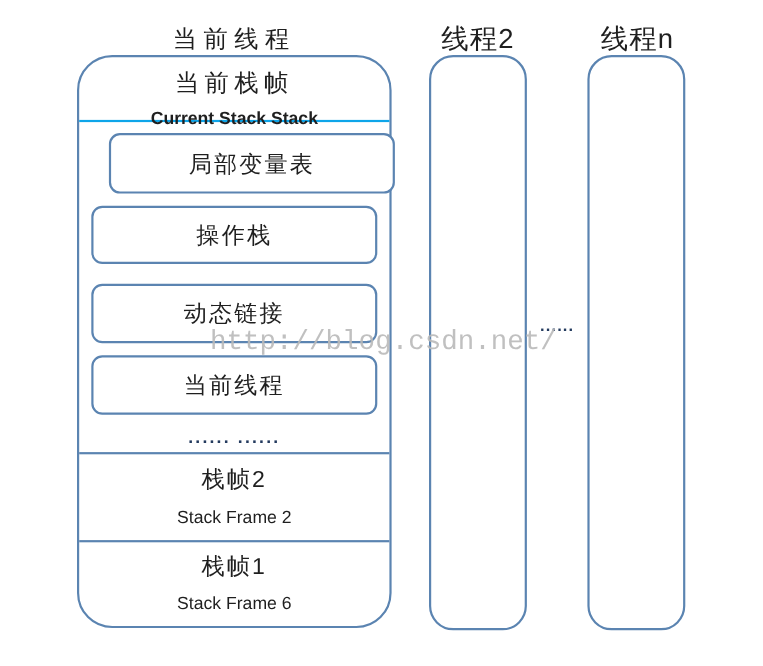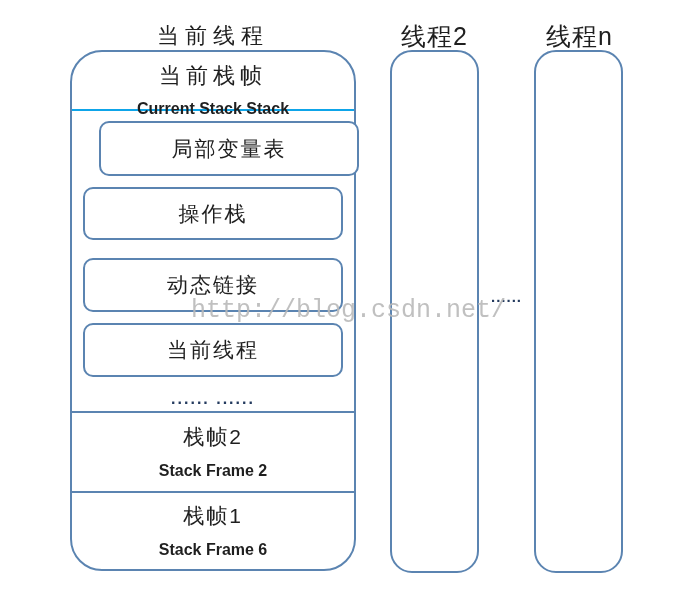--- a/index.html
+++ b/index.html
@@ -103,21 +103,21 @@
     left: 0;
     width: 100%;
     display: flex;
     flex-direction: column;
     align-items: center;
     justify-content: center;
   }
   .frame-sec.f2 { top: 361px; height: 78px; }
   .frame-sec.f1 { top: 441px; height: 76px; justify-content: center; }
   .frame-sec .zh { font-size: 21px; letter-spacing: 2px; line-height: 26px; }
-  .frame-sec .en { font-size: 16px; font-weight: bold; line-height: 20px; margin-top: 3px; }
+  .frame-sec .en { font-size: 16px; font-weight: normal; line-height: 20px; margin-top: 3px; }
 
   
   .thread-rect {
     position: absolute;
     top: 42px;
     width: 89px;
     height: 523px;
     border: 2px solid #5b84b1;
     border-radius: 22px;
     background: transparent;

